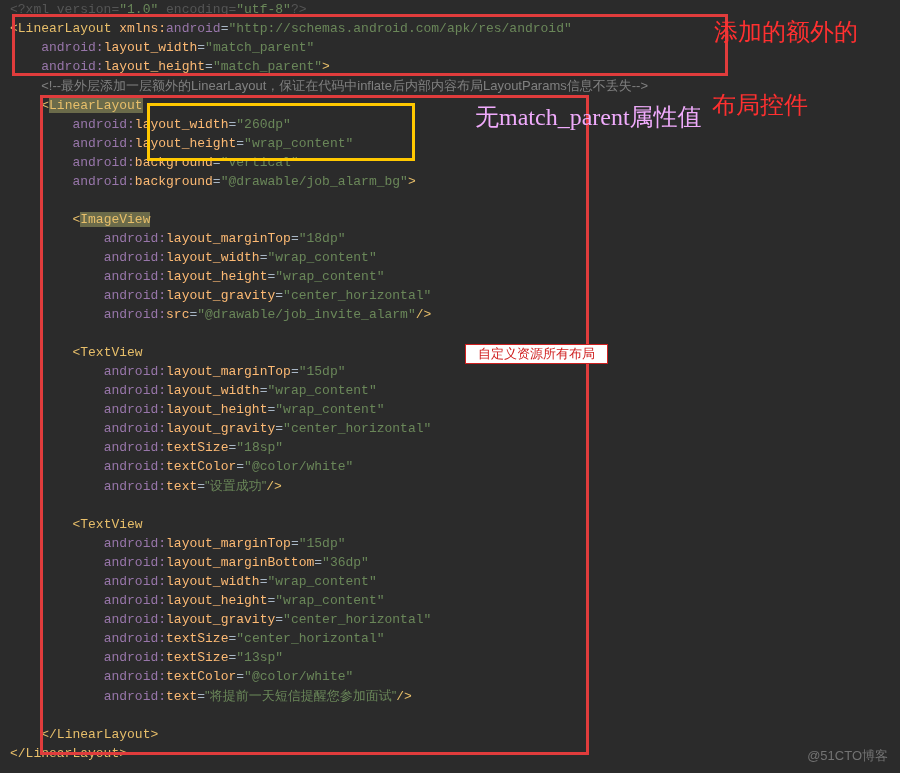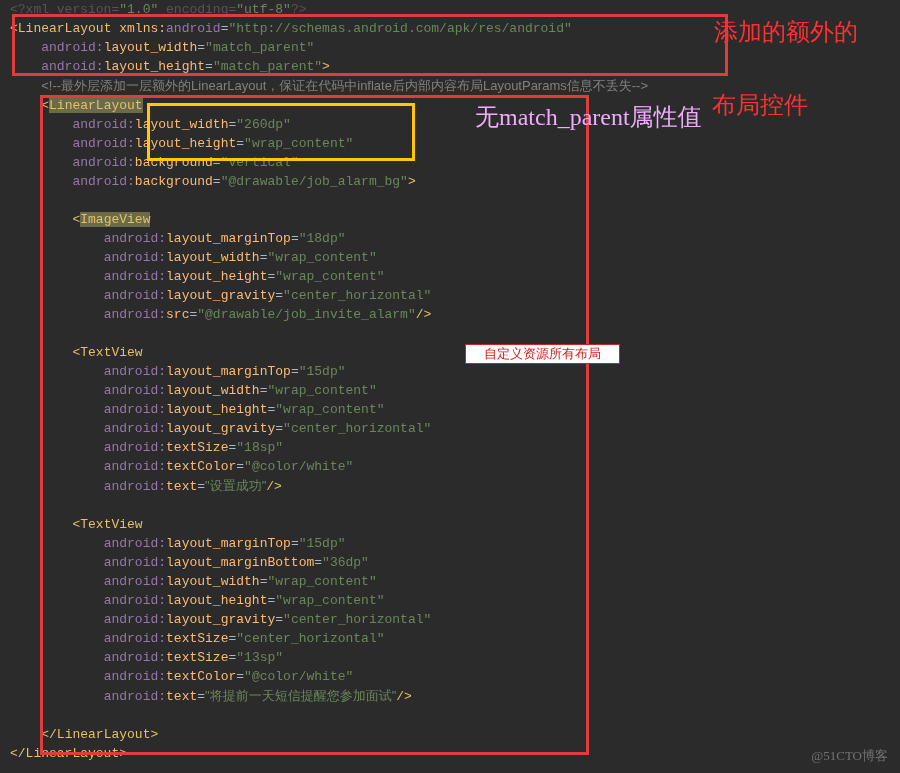--- a/index.html
+++ b/index.html
@@ -73,33 +73,33 @@
     left: 475px; top: 108px;
     font-family: Liberation Serif, serif;
     font-size: 24px;
     pointer-events: none;
   }
   .white-label {
     position: absolute;
     background: #ffffff;
     color: #d02020;
     border: 1px solid #d02020;
-    padding: 0 18px;
+    padding: 0 12px;
     left: 465px; top: 344px;
     font-family: "Microsoft YaHei","SimSun",sans-serif;
     font-size: 13px;
     line-height: 18px;
     pointer-events: none;
   }
   .watermark {
     position: absolute;
     right: 12px;
     bottom: 8px;
     color: #737373;
-    font-family: Liberation Serif, serif;
+    font-family: Liberation Sans, sans-serif;
     font-size: 13px;
     pointer-events: none;
   }
 </style>
 </head>
 <body>
 
 <div class="code"><span class="faded">&lt;?</span><span class="faded">xml version=</span><span class="val">"1.0"</span><span class="faded"> encoding=</span><span class="val">"utf-8"</span><span class="faded">?&gt;</span>
 <span class="tag">&lt;</span><span class="tag">LinearLayout</span><span> </span><span class="attr">xmlns:</span><span class="ns">android</span><span class="punct">=</span><span class="val">"http://schemas.android.com/apk/res/android"</span>
     <span class="ns">android:</span><span class="attr">layout_width</span><span class="punct">=</span><span class="val">"match_parent"</span>

